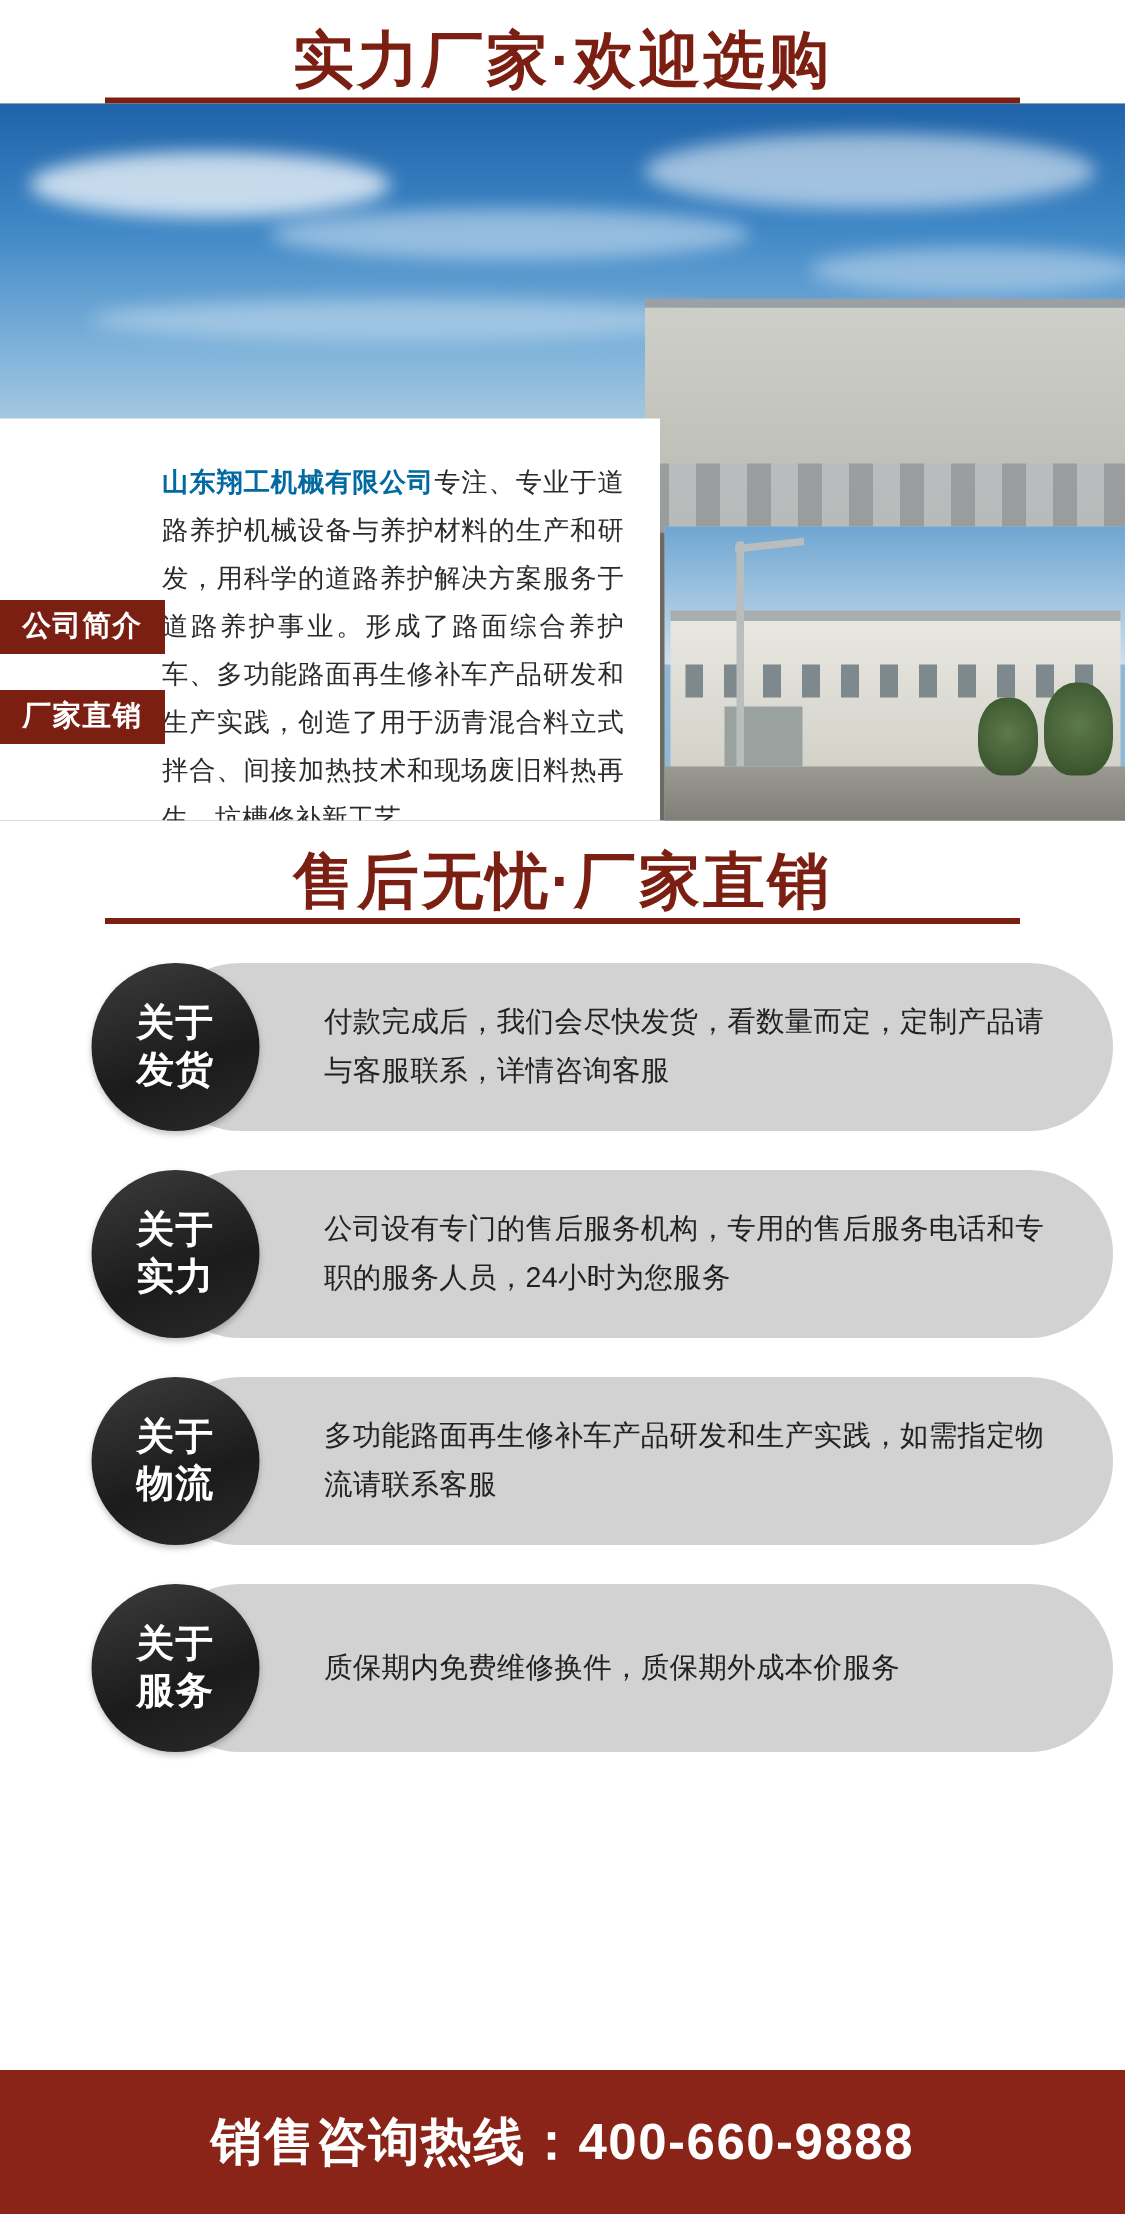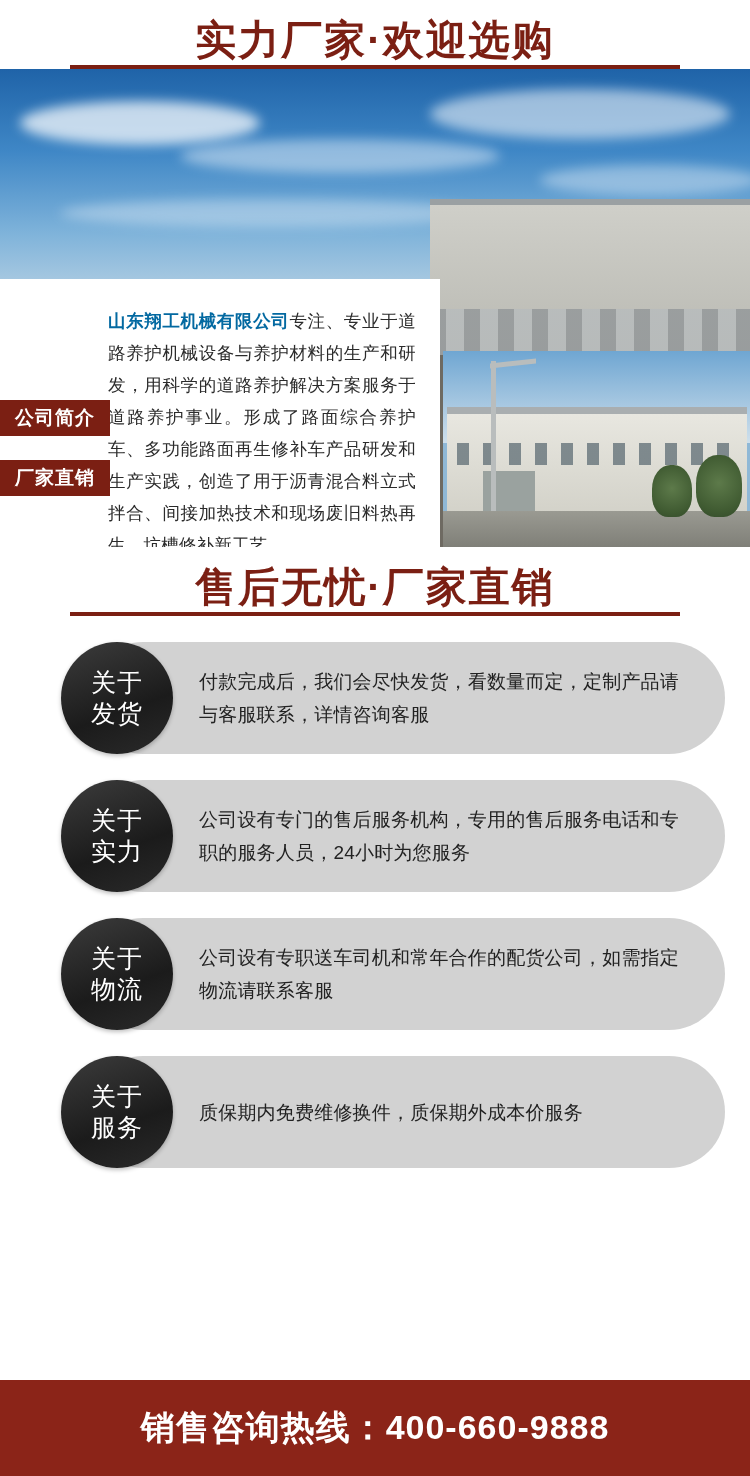--- a/index.html
+++ b/index.html
@@ -170,21 +170,21 @@
     box-sizing: border-box;
   }
   .srv-row {
     position: relative;
     width: 700px;
     margin: 0 auto 26px auto;
     min-height: 112px;
   }
   .srv-body {
     position: absolute;
-    left: 62px; top: 0;
+    left: 79px; top: 0;
     width: 638px;
     min-height: 112px;
     background: #d2d2d2;
     border-radius: 56px;
     box-sizing: border-box;
     padding: 22px 34px 22px 112px;
     display: flex;
     align-items: center;
   }
   .srv-text {
@@ -199,21 +199,21 @@
     width: 112px;
     height: 112px;
     border-radius: 50%;
     background: linear-gradient(160deg, #3c3c3c 0%, #1b1b1b 60%, #2a2a2a 100%);
     color: #ffffff;
     display: flex;
     flex-direction: column;
     align-items: center;
     justify-content: center;
     font-size: 25px;
-    font-weight: normal;
+    font-weight: bold;
     line-height: 31px;
     letter-spacing: 1px;
     box-shadow: 0 2px 4px rgba(0,0,0,.25);
   }
 
   
   .footer {
     position: absolute;
     left: 0; bottom: 0;
     width: 750px;
@@ -290,21 +290,21 @@
       <div class="srv-text">公司设有专门的售后服务机构，专用的售后服务电话和专职的服务人员，24小时为您服务</div>
     </div>
     <div class="srv-badge">
       <span>关于</span>
       <span>实力</span>
     </div>
   </div>
 
   <div class="srv-row">
     <div class="srv-body">
-      <div class="srv-text">公司设有专职送车司机和常年合作的配货公司，如需指定物流请联系客服</div>
+      <div class="srv-text">多功能路面再生修补车产品研发和生产实践，如需指定物流请联系客服</div>
     </div>
     <div class="srv-badge">
       <span>关于</span>
       <span>物流</span>
     </div>
   </div>
 
   <div class="srv-row">
     <div class="srv-body">
       <div class="srv-text">质保期内免费维修换件，质保期外成本价服务</div>

